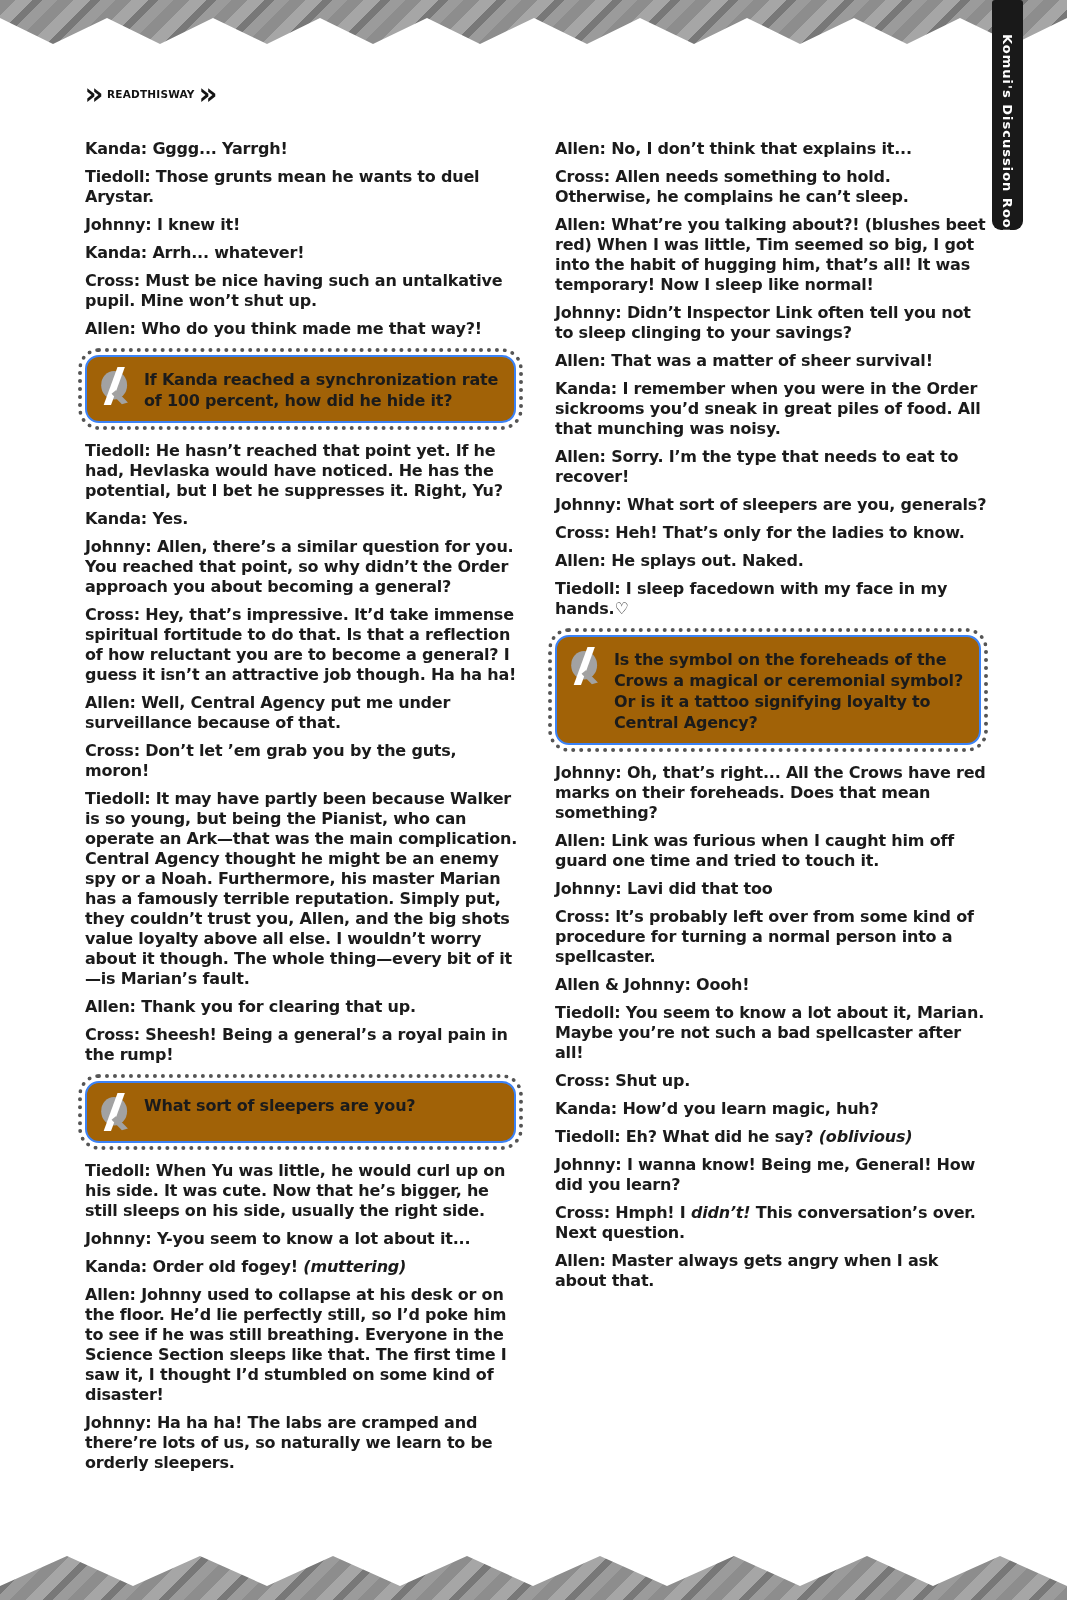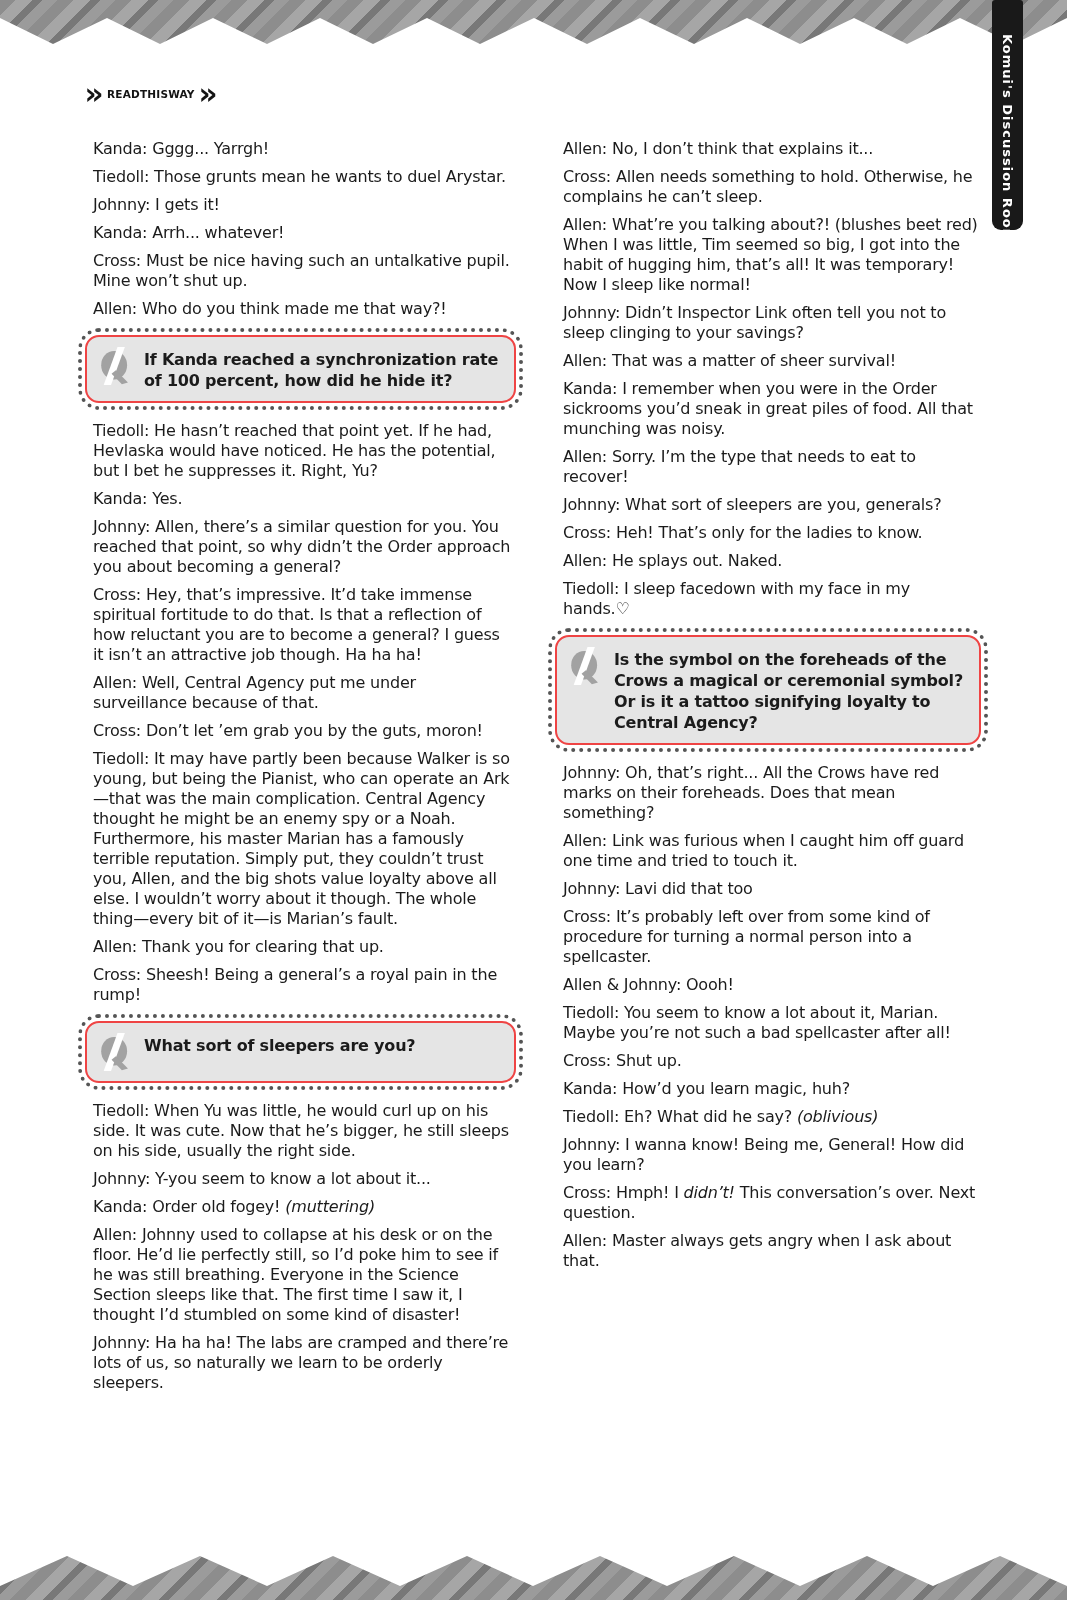--- a/index.html
+++ b/index.html
@@ -38,29 +38,29 @@
   }
   
   .rtw { position:absolute; top:80px; left:84px; display:flex; align-items:center; gap:3px; z-index:2; }
   .chev { font-size:31px; font-weight:900; line-height:0.9; transform:scaleX(0.95); color:#141414; }
   .rtw-lines { display:flex; align-items:flex-start;
     font-size:10.5px; font-weight:800; line-height:10px; letter-spacing:0.2px; color:#141414; }
   
   .col { position:absolute; top:139px; width:437px; z-index:2; }
   .col-left  { left:85px; }
   .col-right { left:555px; width:432px; }
-  .line { margin:0 8px 8px; font-size:16px; line-height:20px; font-weight:normal; letter-spacing:-0.2px; }
+  .line { margin:0 0 8px; font-size:16px; line-height:20px; font-weight:bold; letter-spacing:-0.2px; }
   .it { font-style:italic; }
   
   .qbox {
     display:flex; align-items:flex-start; gap:11px;
-    border:2px solid #ef4444; border-radius:14px;
+    border:2px solid #3b82f6; border-radius:14px;
     outline:4px dotted #555555; outline-offset:3px;
     padding:10px 12px 10px 10px; margin:16px 6px 18px 0;
-    background:#e5e5e5;
+    background:#a16207;
   }
   .qicon { flex:0 0 36px; height:38px; }
   .qtext { margin:2px 0 0; font-size:16px; line-height:21px; font-weight:bold; letter-spacing:-0.2px; }
 </style>
 </head>
 <body>
 
 <div class="zz zz-top"></div>
 
 <div class="tab">
@@ -74,21 +74,21 @@
     <span>THIS</span>
     <span>WAY</span>
   </span>
   <span class="chev">»</span>
 </div>
 
 <div class="col col-left">
   <div>
       <p class="line"><span>Kanda: Gggg... Yarrgh!</span></p>
       <p class="line"><span>Tiedoll: Those grunts mean he wants to duel Arystar.</span></p>
-      <p class="line"><span>Johnny: I gets it!</span></p>
+      <p class="line"><span>Johnny: I knew it!</span></p>
       <p class="line"><span>Kanda: Arrh... whatever!</span></p>
       <p class="line"><span>Cross: Must be nice having such an untalkative pupil. Mine won’t shut up.</span></p>
       <p class="line"><span>Allen: Who do you think made me that way?!</span></p>
     </div>
 
   <div class="qbox">
     <span class="qicon">
       <svg viewBox="0 0 40 44" width="36" height="38" aria-hidden="true">
         <ellipse cx="19" cy="21" rx="15" ry="16.5" fill="#a2a2a2"></ellipse>
         <rect x="15.5" y="-5" width="8" height="54" fill="#ffffff" transform="rotate(20 19 21)"></rect>

